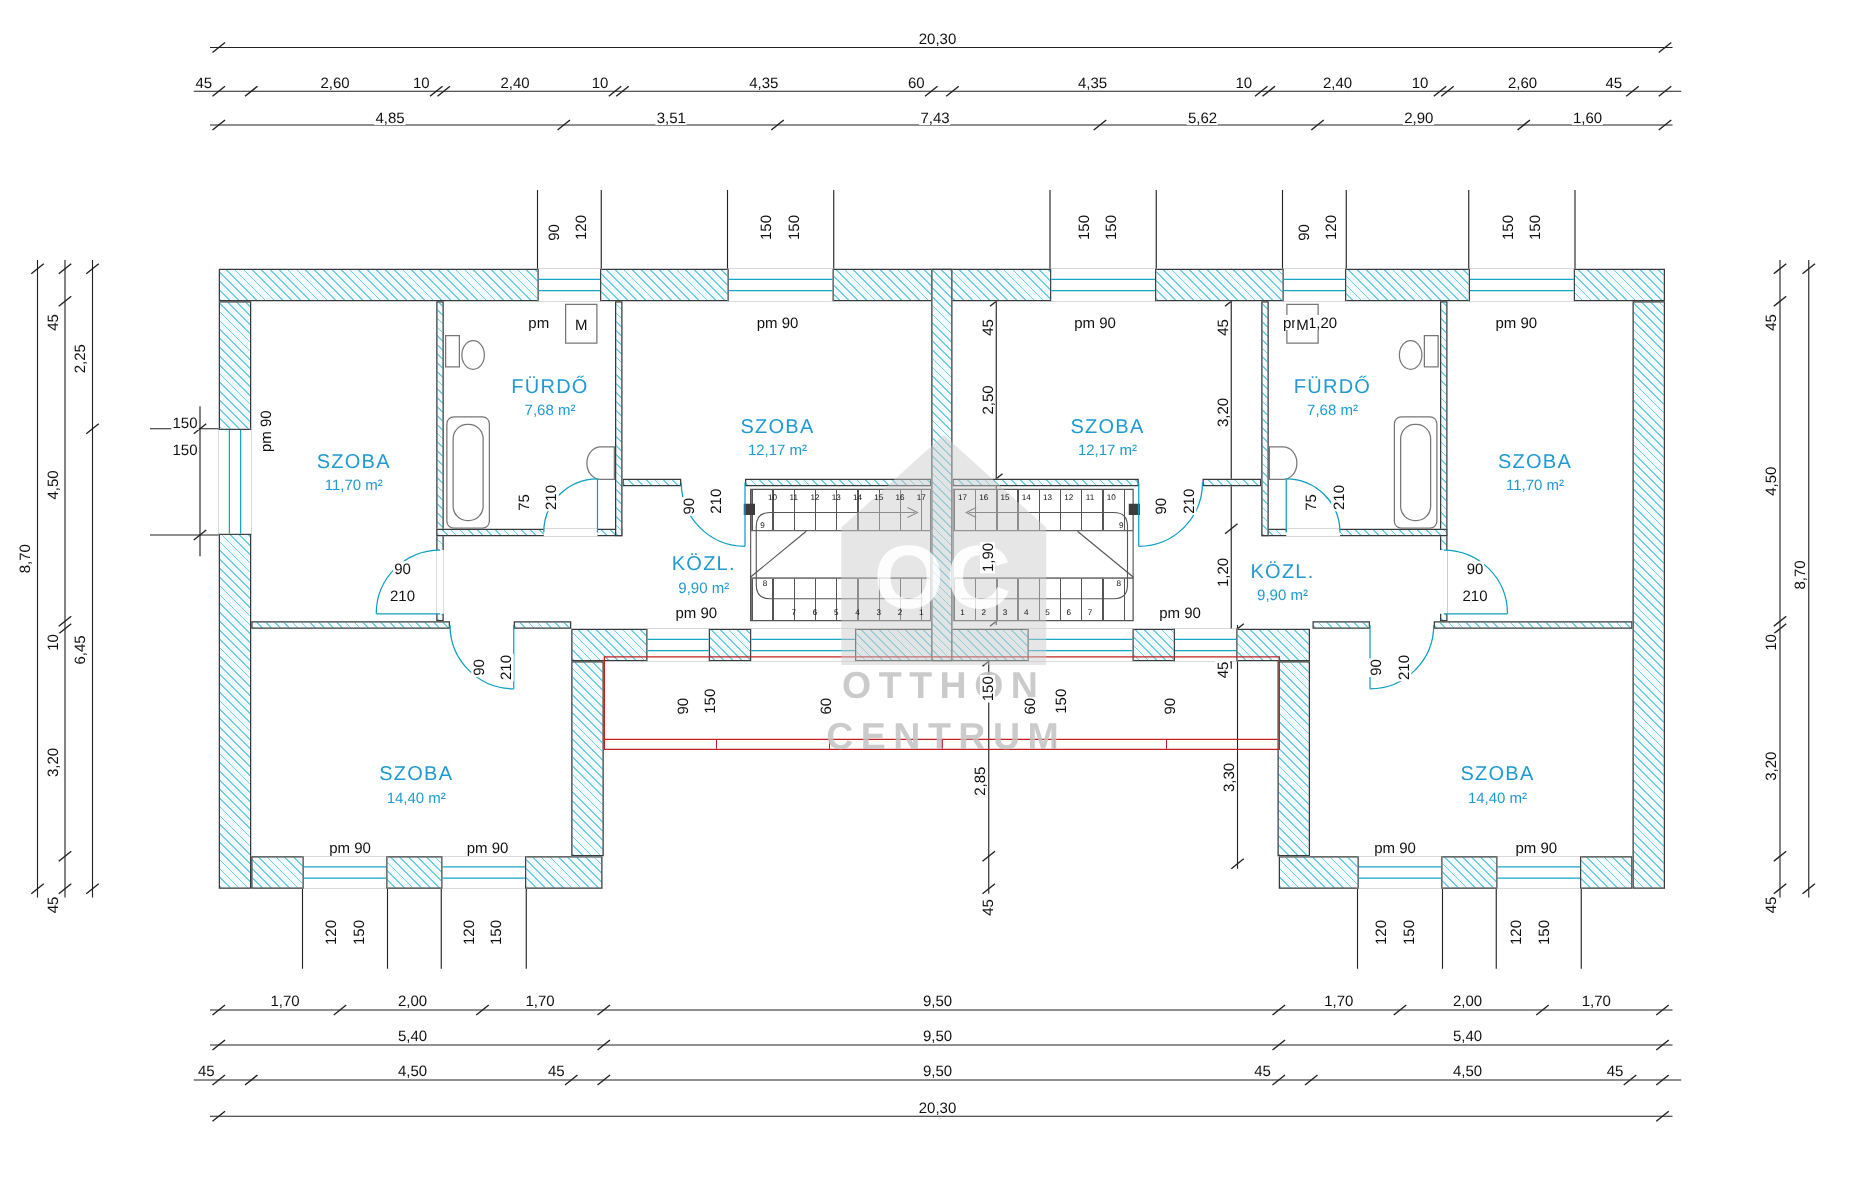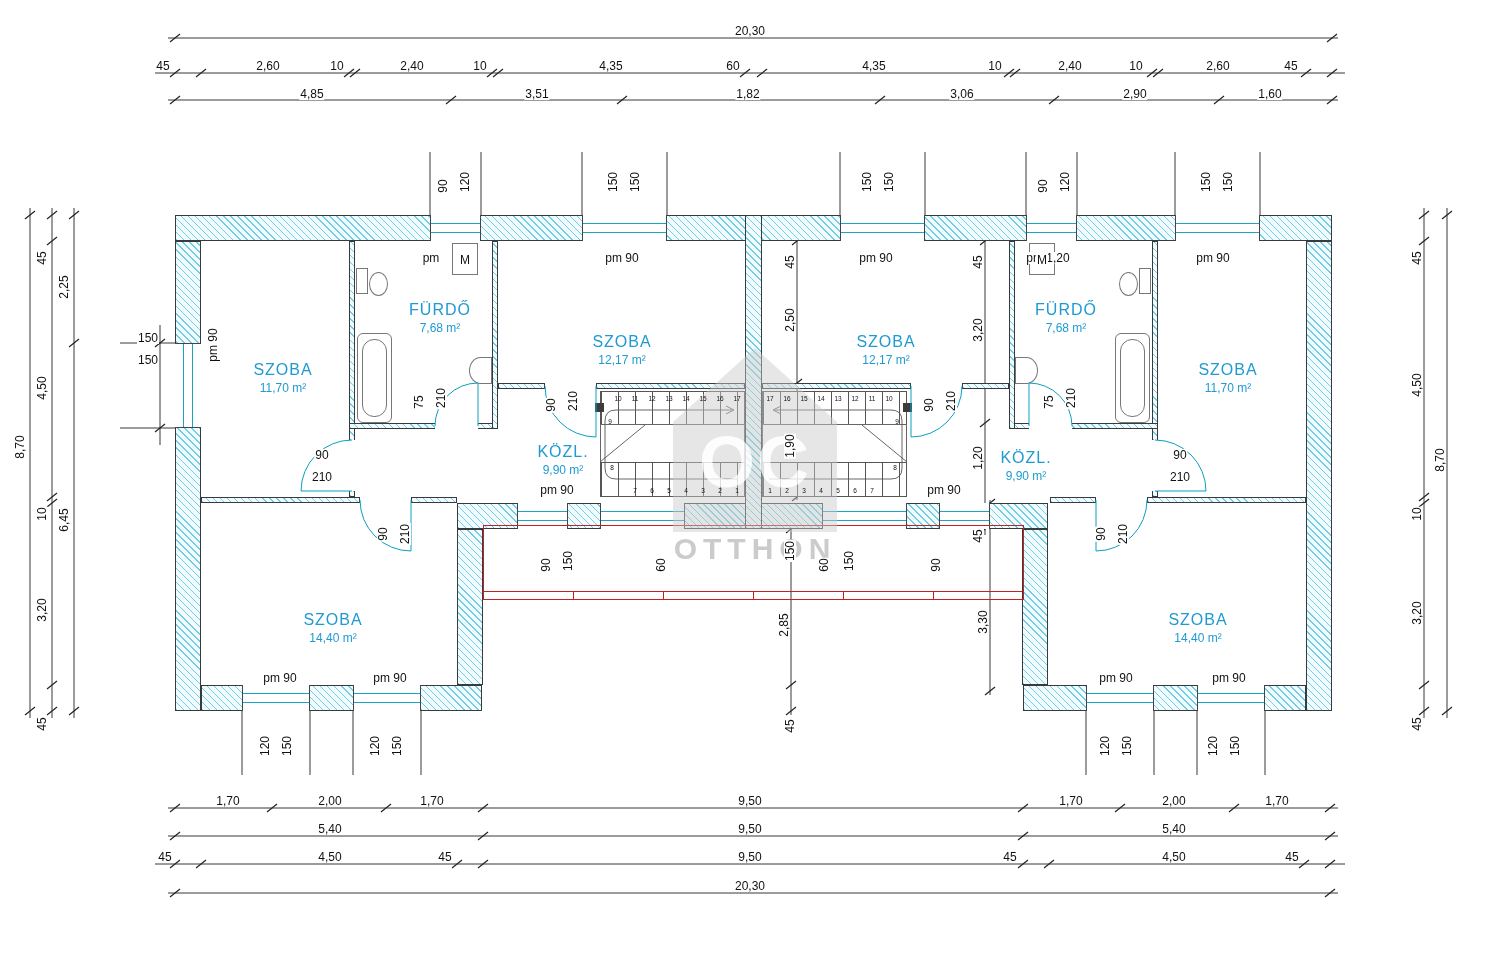--- a/index.html
+++ b/index.html
@@ -266,20 +266,21 @@
       <line x1="907" y1="462" x2="862" y2="425"></line>
     </g>
   </svg>
 
   <div class="watermark">
     <svg class="wm-house" width="180" height="200">
       <path d="M90 8 L172 82 L172 192 L8 192 L8 82 Z" fill="rgba(203,203,203,.55)"></path>
     </svg>
     <div class="wm-oc">OC</div>
     <div class="wm-line" style="left:755px;top:549px">OTTHON</div>
+    <div class="wm-line" style="left:757px;top:590px">CENTRUM</div>
   </div>
 
   <div class="room" style="left:283px;top:378px">
       <div class="rn">SZOBA</div>
       <div class="ra">11,70 m²</div>
     </div>
   <div class="room" style="left:440px;top:318px">
       <div class="rn">FÜRDŐ</div>
       <div class="ra">7,68 m²</div>
     </div>
@@ -326,22 +327,22 @@
       <span class="dim" style="left: 611px; top: 66px;">4,35</span>
       <span class="dim" style="left: 733px; top: 66px;">60</span>
       <span class="dim" style="left: 874px; top: 66px;">4,35</span>
       <span class="dim" style="left: 995px; top: 66px;">10</span>
       <span class="dim" style="left: 1070px; top: 66px;">2,40</span>
       <span class="dim" style="left: 1136px; top: 66px;">10</span>
       <span class="dim" style="left: 1218px; top: 66px;">2,60</span>
       <span class="dim" style="left: 1291px; top: 66px;">45</span>
       <span class="dim" style="left: 312px; top: 94px;">4,85</span>
       <span class="dim" style="left: 537px; top: 94px;">3,51</span>
-      <span class="dim" style="left: 748px; top: 94px;">1,82</span>
-      <span class="dim" style="left: 962px; top: 94px;">3,06</span>
+      <span class="dim" style="left: 748px; top: 94px;">7,43</span>
+      <span class="dim" style="left: 962px; top: 94px;">5,62</span>
       <span class="dim" style="left: 1135px; top: 94px;">2,90</span>
       <span class="dim" style="left: 1270px; top: 94px;">1,60</span>
       <span class="dim rot" style="left: 20px; top: 447px;">8,70</span>
       <span class="dim rot" style="left: 42px; top: 258px;">45</span>
       <span class="dim rot" style="left: 42px; top: 388px;">4,50</span>
       <span class="dim rot" style="left: 42px; top: 514px;">10</span>
       <span class="dim rot" style="left: 42px; top: 610px;">3,20</span>
       <span class="dim rot" style="left: 42px; top: 724px;">45</span>
       <span class="dim rot" style="left: 64px; top: 287px;">2,25</span>
       <span class="dim rot" style="left: 64px; top: 520px;">6,45</span>

